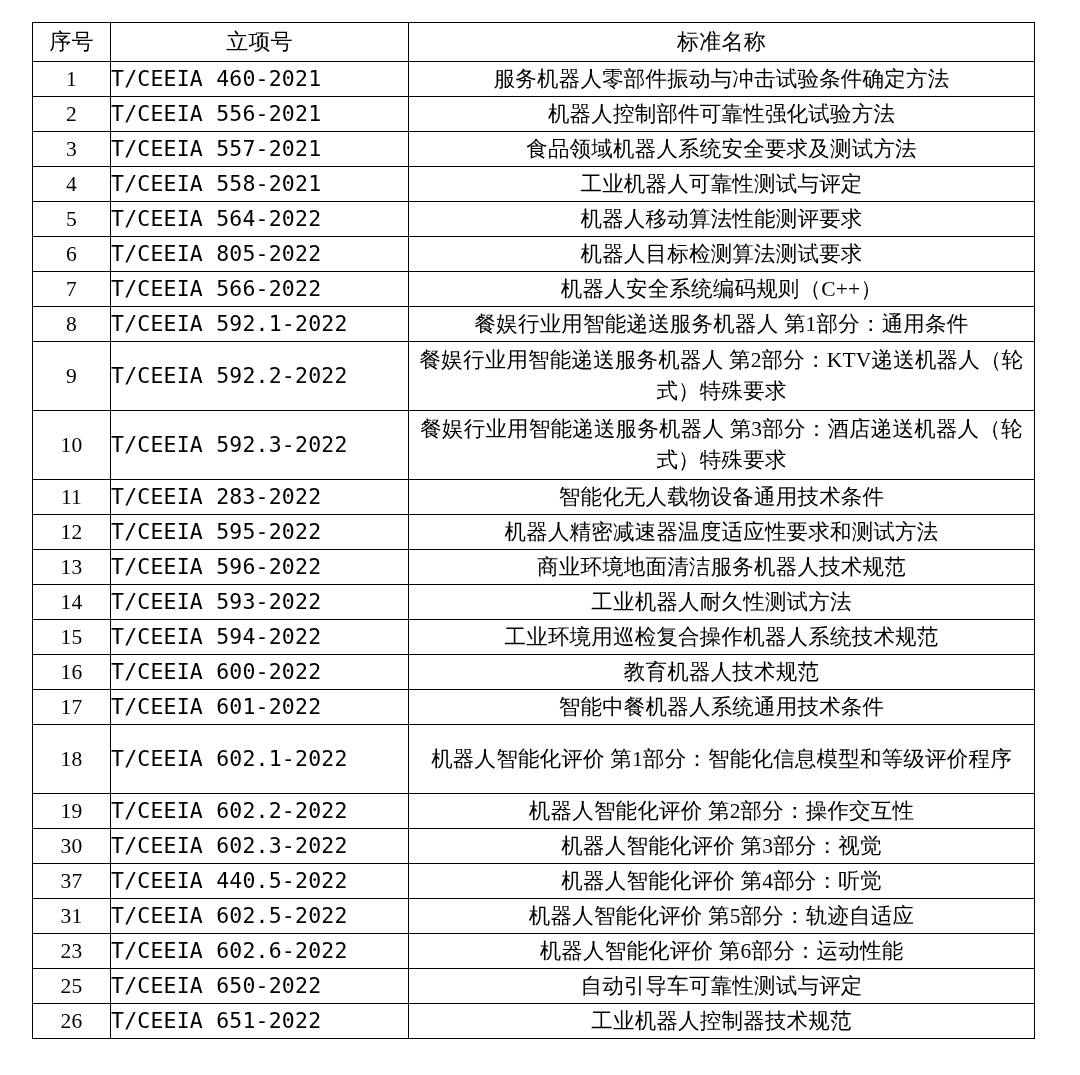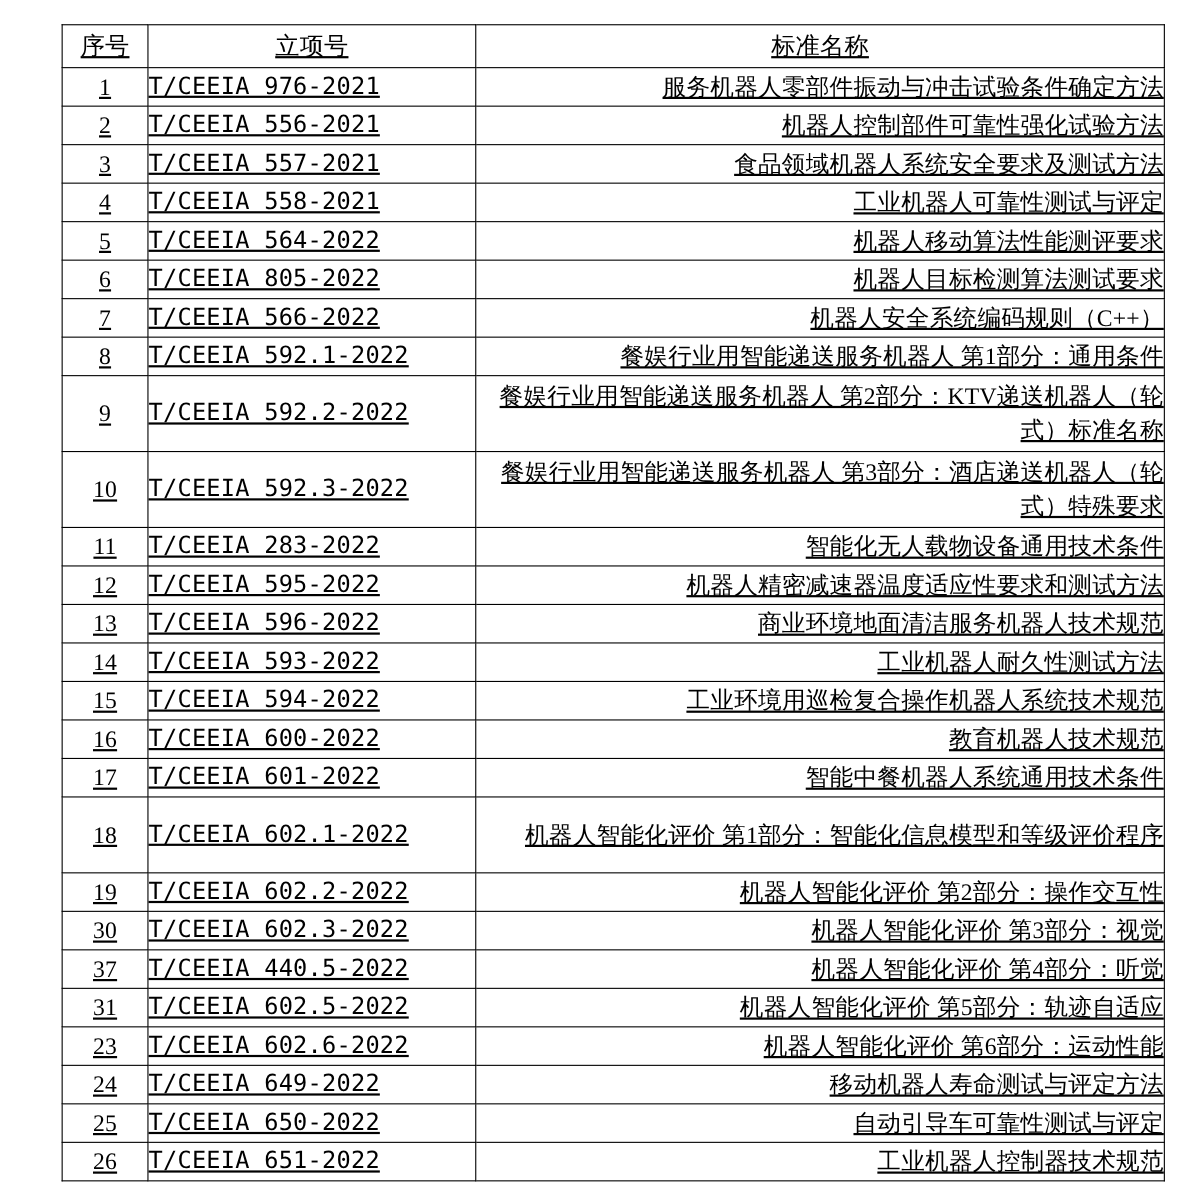--- a/index.html
+++ b/index.html
@@ -13,22 +13,21 @@
     font-family: "Liberation Serif", "DejaVu Serif", serif;
     color: #000000;
     overflow: hidden;
   }
   .page {
     position: relative;
     width: 1080px;
     height: 1075px;
     background: #fff;
     box-sizing: border-box;
-    padding: 22px 22px 0 56px;
-    text-decoration: underline;
+    padding: 22px 22px 0 32px;
   }
   table.std-table {
     border-collapse: collapse;
     width: 1002px;
     table-layout: fixed;
     margin: 0;
   }
   table.std-table col.c-num   { width: 78px; }
   table.std-table col.c-code  { width: 298px; }
   table.std-table col.c-name  { width: 626px; }
@@ -56,21 +55,21 @@
   }
   td.code {
     text-align: left;
     padding-left: 8px;
     font-family: "DejaVu Sans Mono", "Liberation Mono", monospace;
     font-size: 19.5px;
     letter-spacing: 0px;
     white-space: nowrap;
   }
   td.name {
-    text-align: right;
+    text-align: center;
     padding-left: 8px;
     padding-right: 4px;
     font-size: 21.5px;
     margin-top: 28px;
   }
   td.name.two-line {
     line-height: 1.42;
   }
   tr.r-tall td { height: 68px; }
   tr.r-std td { height: 34px; }
@@ -91,21 +90,21 @@
     <thead>
       <tr>
         <th class="hdr-num">序号</th>
         <th class="hdr-code">立项号</th>
         <th class="hdr-name">标准名称</th>
       </tr>
     </thead>
     <tbody id="table-body">
         <tr class="r-std">
           <td class="num">1</td>
-          <td class="code">T/CEEIA 976-2021</td>
+          <td class="code">T/CEEIA 460-2021</td>
           <td class="name">服务机器人零部件振动与冲击试验条件确定方法</td>
         </tr>
         <tr class="r-std">
           <td class="num">2</td>
           <td class="code">T/CEEIA 556-2021</td>
           <td class="name">机器人控制部件可靠性强化试验方法</td>
         </tr>
         <tr class="r-std">
           <td class="num">3</td>
           <td class="code">T/CEEIA 557-2021</td>
@@ -132,21 +131,21 @@
           <td class="name">机器人安全系统编码规则（C++）</td>
         </tr>
         <tr class="r-std">
           <td class="num">8</td>
           <td class="code">T/CEEIA 592.1-2022</td>
           <td class="name">餐娱行业用智能递送服务机器人 第1部分：通用条件</td>
         </tr>
         <tr class="r-tall">
           <td class="num">9</td>
           <td class="code">T/CEEIA 592.2-2022</td>
-          <td class="name two-line">餐娱行业用智能递送服务机器人 第2部分：KTV递送机器人（轮式）标准名称</td>
+          <td class="name two-line">餐娱行业用智能递送服务机器人 第2部分：KTV递送机器人（轮式）特殊要求</td>
         </tr>
         <tr class="r-tall">
           <td class="num">10</td>
           <td class="code">T/CEEIA 592.3-2022</td>
           <td class="name two-line">餐娱行业用智能递送服务机器人 第3部分：酒店递送机器人（轮式）特殊要求</td>
         </tr>
         <tr class="r-std">
           <td class="num">11</td>
           <td class="code">T/CEEIA 283-2022</td>
           <td class="name">智能化无人载物设备通用技术条件</td>
@@ -203,25 +202,20 @@
         </tr>
         <tr class="r-std">
           <td class="num">31</td>
           <td class="code">T/CEEIA 602.5-2022</td>
           <td class="name">机器人智能化评价 第5部分：轨迹自适应</td>
         </tr>
         <tr class="r-std">
           <td class="num">23</td>
           <td class="code">T/CEEIA 602.6-2022</td>
           <td class="name">机器人智能化评价 第6部分：运动性能</td>
-        </tr>
-        <tr class="r-std">
-          <td class="num">24</td>
-          <td class="code">T/CEEIA 649-2022</td>
-          <td class="name">移动机器人寿命测试与评定方法</td>
         </tr>
         <tr class="r-std">
           <td class="num">25</td>
           <td class="code">T/CEEIA 650-2022</td>
           <td class="name">自动引导车可靠性测试与评定</td>
         </tr>
         <tr class="r-std">
           <td class="num">26</td>
           <td class="code">T/CEEIA 651-2022</td>
           <td class="name">工业机器人控制器技术规范</td>

